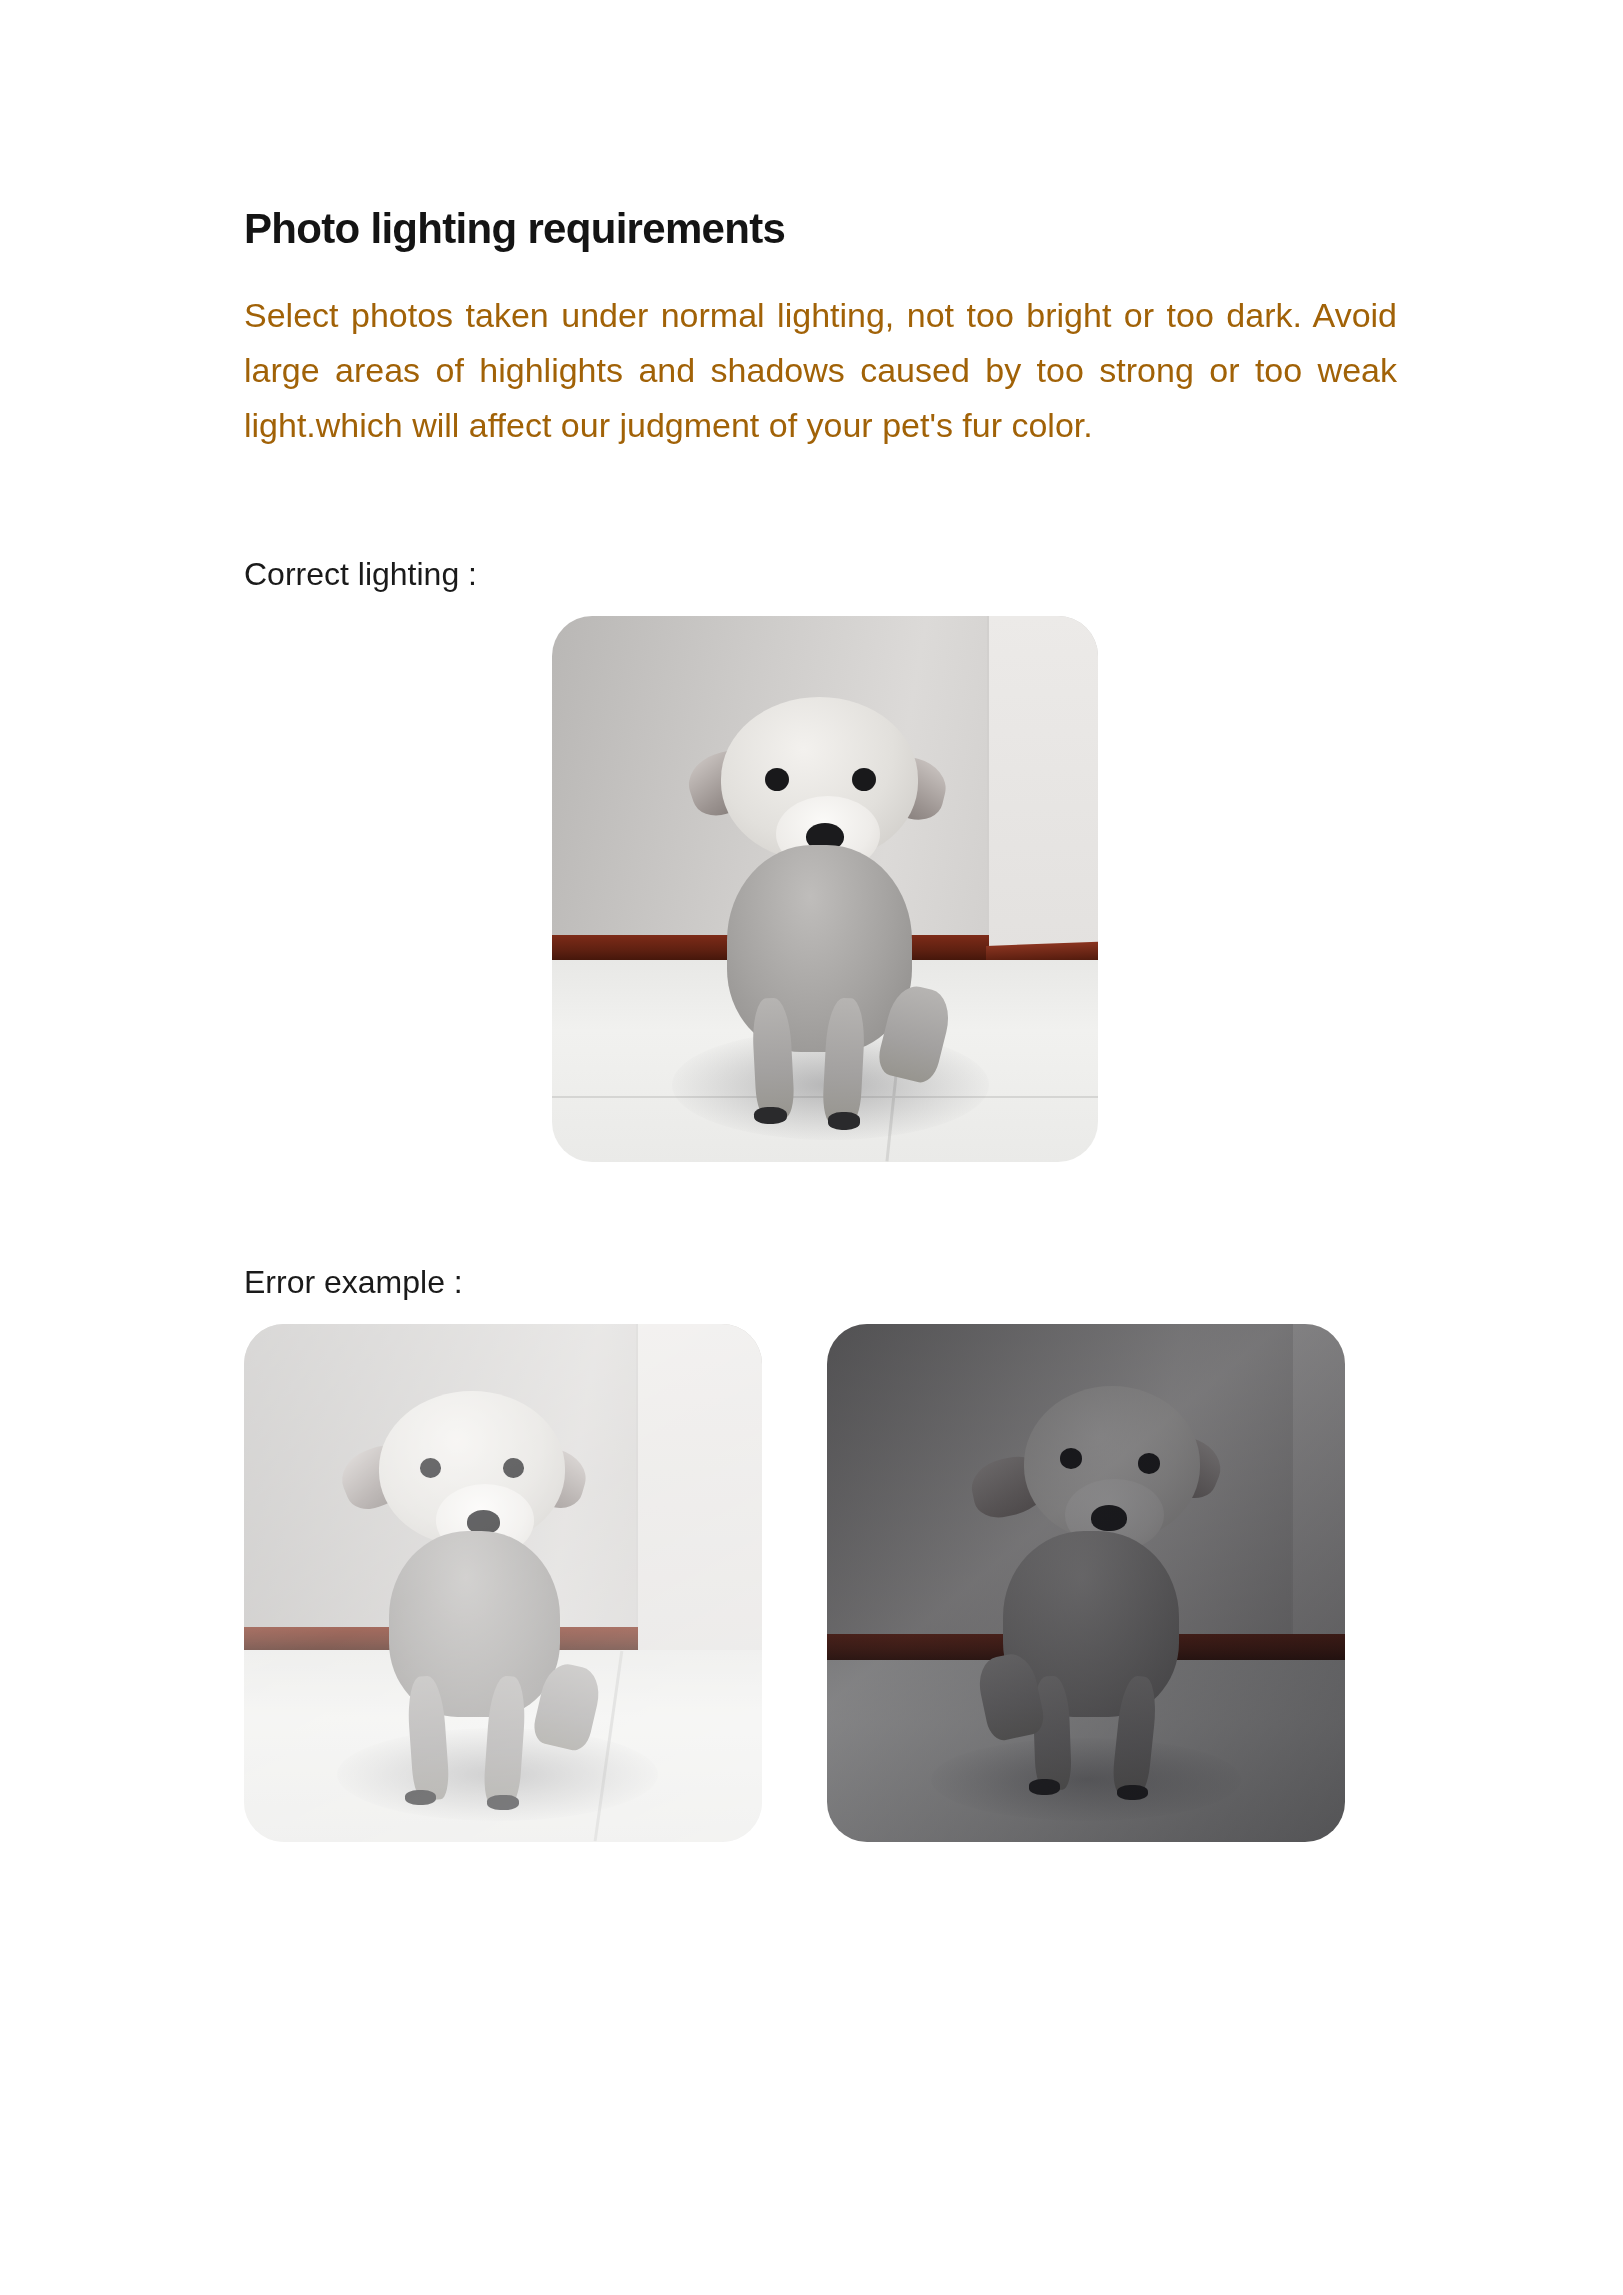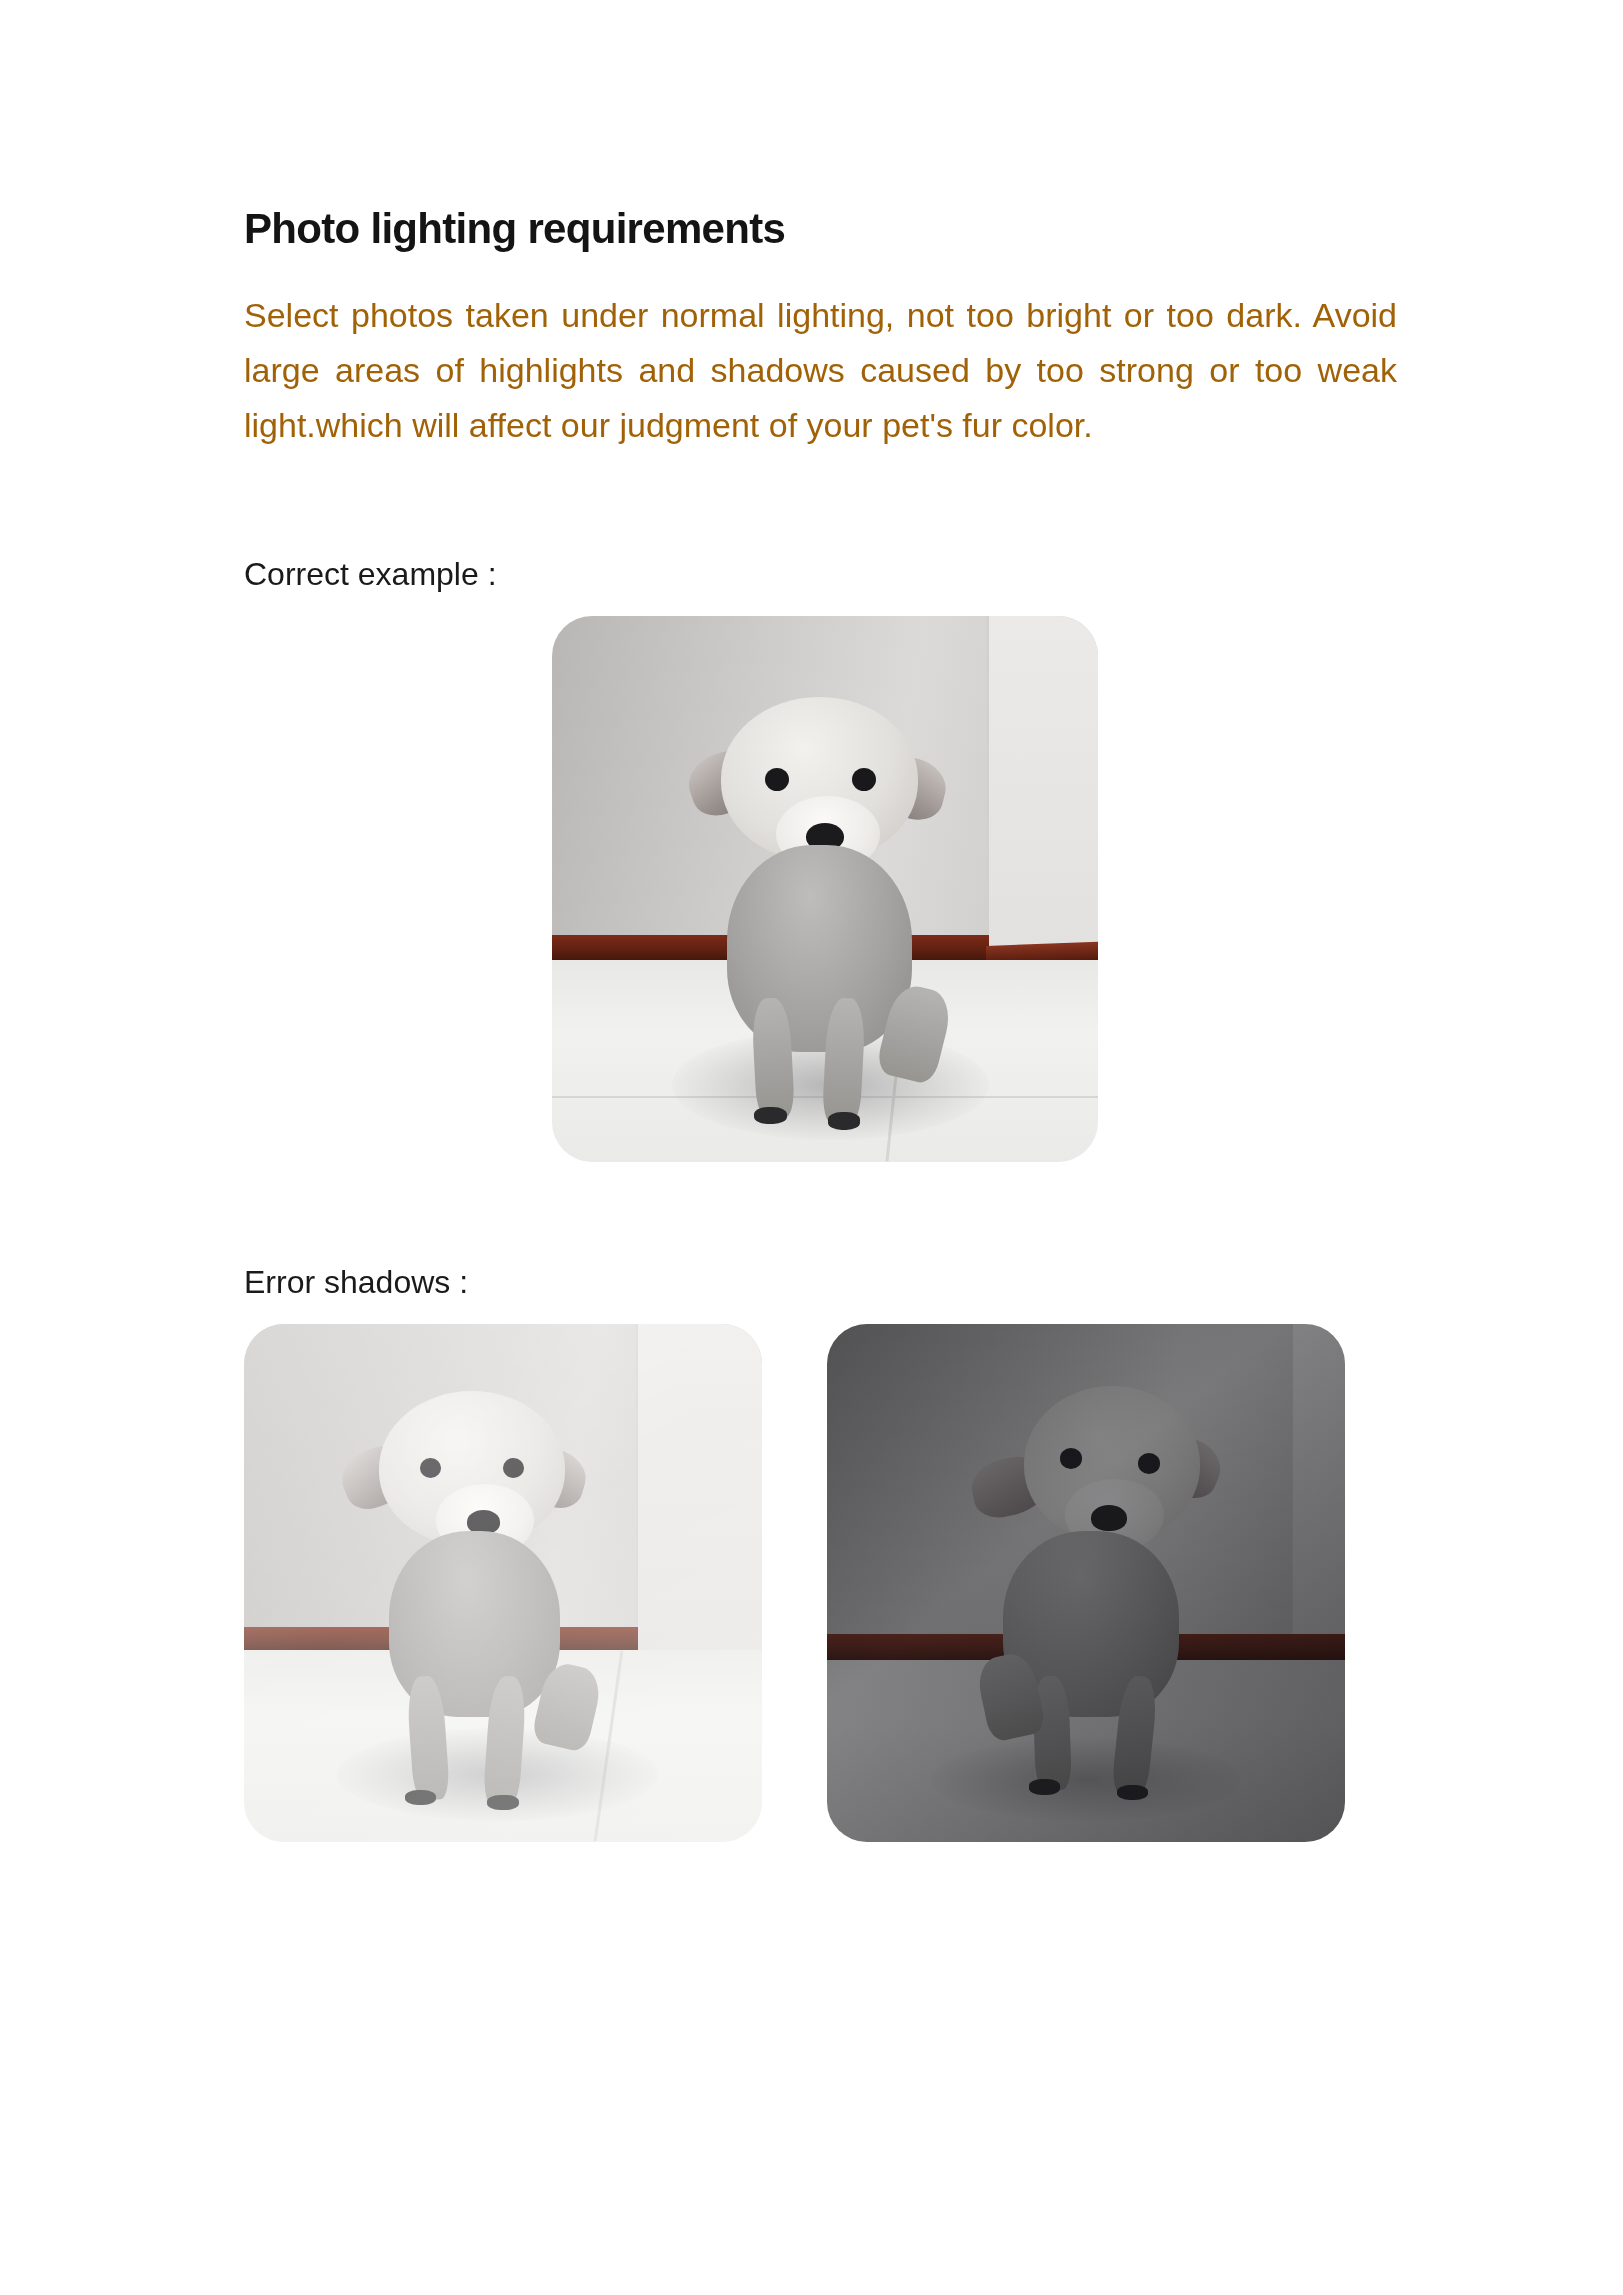--- a/index.html
+++ b/index.html
@@ -203,21 +203,21 @@
 
 <div class="page">
   <div class="content">
 
     <h1 class="doc-title">Photo lighting requirements</h1>
 
     <p class="body-text">Select photos taken under normal lighting, not too bright or too dark. Avoid large areas of highlights and shadows caused by too strong or too weak light.which will affect our judgment of your pet's fur color.</p>
 
     <div class="spacer-lg"></div>
 
-    <p class="label">Correct example :</p>
+    <p class="label">Correct lighting :</p>
 
     <div class="spacer-md"></div>
 
     <div class="correct-row">
       <div class="photo photo-correct">
         <div class="scene">
           <div class="wall"></div>
           <div class="wall-right"></div>
           <div class="baseboard"></div>
           <div class="baseboard-right"></div>
@@ -238,21 +238,21 @@
           <div class="dog dog-leg" style="left:50%;top:70%;width:7%;height:23%;transform:rotate(3deg);"></div>
           <div class="dog dog-leg" style="left:61%;top:68%;width:11%;height:17%;transform:rotate(14deg);"></div>
           <div class="dog dog-paw" style="left:37%;top:90%;width:6%;height:3.2%;"></div>
           <div class="dog dog-paw" style="left:50.5%;top:91%;width:6%;height:3.2%;"></div>
         </div>
       </div>
     </div>
 
     <div class="spacer-lg"></div>
 
-    <p class="label">Error shadows :</p>
+    <p class="label">Error example :</p>
 
     <div class="spacer-md"></div>
 
     <div class="error-row">
 
       <div class="photo photo-error">
         <div class="scene">
           <div class="wall"></div>
           <div class="wall-right" style="width:24%;"></div>
           <div class="baseboard" style="right:24%;"></div>

